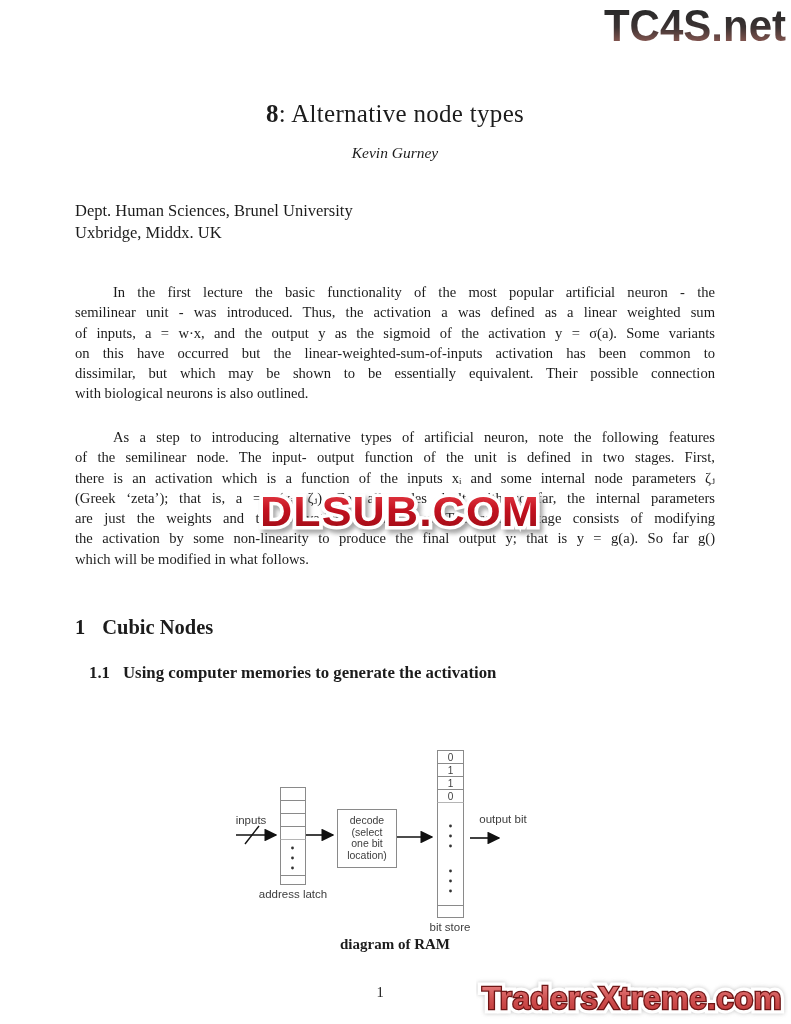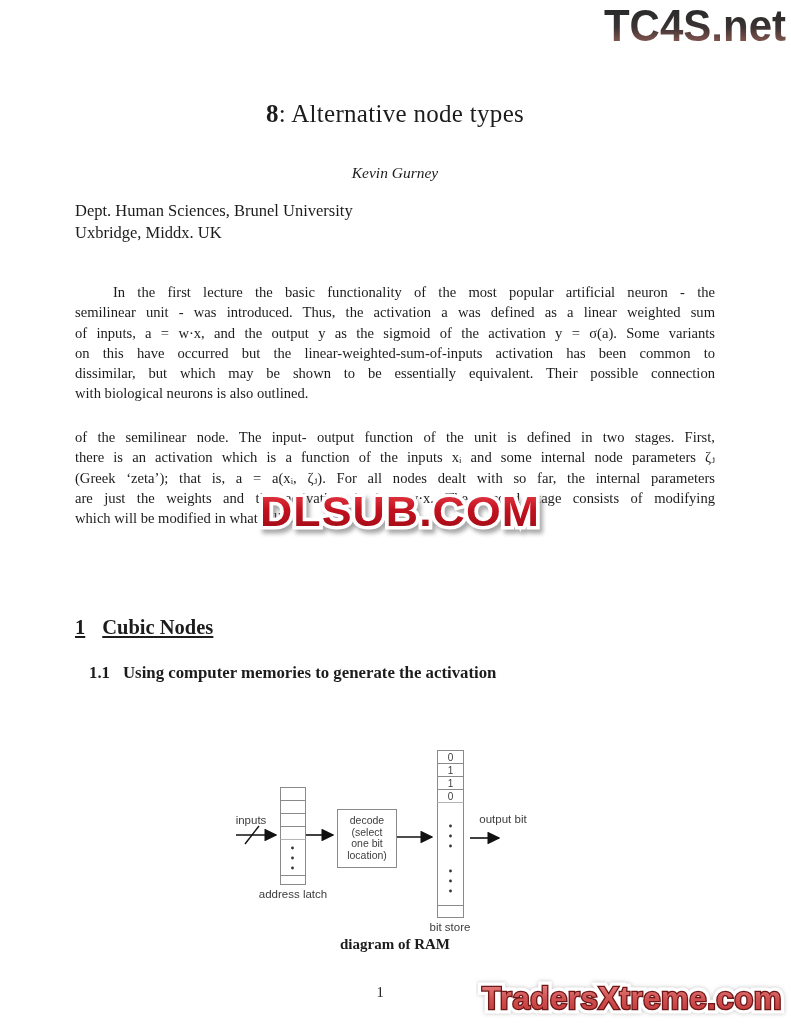--- a/index.html
+++ b/index.html
@@ -14,35 +14,35 @@
     font-family:"Liberation Sans","DejaVu Sans",sans-serif;
     font-weight:800;font-size:42px;line-height:44px;letter-spacing:0;
     background:linear-gradient(180deg,#2b2b2b 18%,#3c3333 52%,#855650 84%,#9b6a62 100%);
     -webkit-background-clip:text;background-clip:text;color:transparent;
     transform:scaleY(1.06);transform-origin:top right;
   }
   
   .doc-title{position:absolute;top:100px;left:75px;width:640px;text-align:center;
     font-size:25px;letter-spacing:.3px;}
   .doc-title .num{font-weight:bold;}
-  .author{position:absolute;top:164px;left:75px;width:640px;text-align:center;
+  .author{position:absolute;top:144px;left:75px;width:640px;text-align:center;
     font-style:italic;font-size:15.5px;}
   .affil{position:absolute;left:75px;width:640px;text-align:left;font-size:16.5px;}
   .affil.a1{top:201px;}
   .affil.a2{top:223px;}
   
   .col{position:absolute;left:75px;width:640px;}
   .tline{
     font-size:14.6px;line-height:20.3px;height:20.3px;overflow:hidden;
     text-align:justify;text-align-last:justify;
   }
   .tline.indent{padding-left:38px;}
   .tline.last{text-align-last:left;}
   
-  .h1{position:absolute;top:616px;left:75px;width:640px;font-weight:bold;font-size:20.5px;text-decoration:underline;}
+  .h1{position:absolute;top:616px;left:75px;width:640px;font-weight:bold;font-size:20.5px;}
   .h1 .hnum{margin-right:17px;}
   .h2{position:absolute;top:663px;left:75px;width:640px;font-weight:bold;font-size:16.8px;}
   .h2 .hnum{margin-right:13px;margin-left:14px;}
   
   .fig-svg{position:absolute;left:0;top:738px;}
   .fig-svg text{font-family:"Liberation Sans","DejaVu Sans",sans-serif;fill:#3d3d3d;}
   .fig-svg .lbl{font-size:11.5px;}
   .fig-svg .dec{font-size:10.5px;}
   .fig-svg .bit{font-size:10px;}
   .fig-caption{position:absolute;top:936px;left:75px;width:640px;text-align:center;
@@ -81,24 +81,26 @@
 <div class="col" style="top:282px">
   <div class="tline indent">In the first lecture the basic functionality of the most popular artificial neuron - the</div>
   <div class="tline">semilinear unit - was introduced. Thus, the activation a was defined as a linear weighted sum</div>
   <div class="tline">of inputs, a = w·x, and the output y as the sigmoid of the activation y = σ(a). Some variants</div>
   <div class="tline">on this have occurred but the linear-weighted-sum-of-inputs activation has been common to</div>
   <div class="tline">dissimilar, but which may be shown to be essentially equivalent. Their possible connection</div>
   <div class="tline last">with biological neurons is also outlined.</div>
 </div>
 
 <div class="col" style="top:427px">
+  <div class="tline indent">As a step to introducing alternative types of artificial neuron, note the following features</div>
   <div class="tline">of the semilinear node. The input- output function of the unit is defined in two stages. First,</div>
   <div class="tline">there is an activation which is a function of the inputs xᵢ and some internal node parameters ζⱼ</div>
   <div class="tline">(Greek ‘zeta’); that is, a = a(xᵢ, ζⱼ). For all nodes dealt with so far, the internal parameters</div>
   <div class="tline">are just the weights and the activation is just w·x. The second stage consists of modifying</div>
+  <div class="tline">the activation by some non-linearity to produce the final output y; that is y = g(a). So far g()</div>
   <div class="tline last">which will be modified in what follows.</div>
 </div>
 
 <svg class="watermark" width="300" height="54" viewBox="0 0 300 54">
   <defs>
     <linearGradient id="wmg" x1="0" y1="0" x2="0" y2="1">
       <stop offset="0" stop-color="#ed474f"></stop>
       <stop offset="0.45" stop-color="#c41220"></stop>
       <stop offset="1" stop-color="#990b14"></stop>
     </linearGradient>

